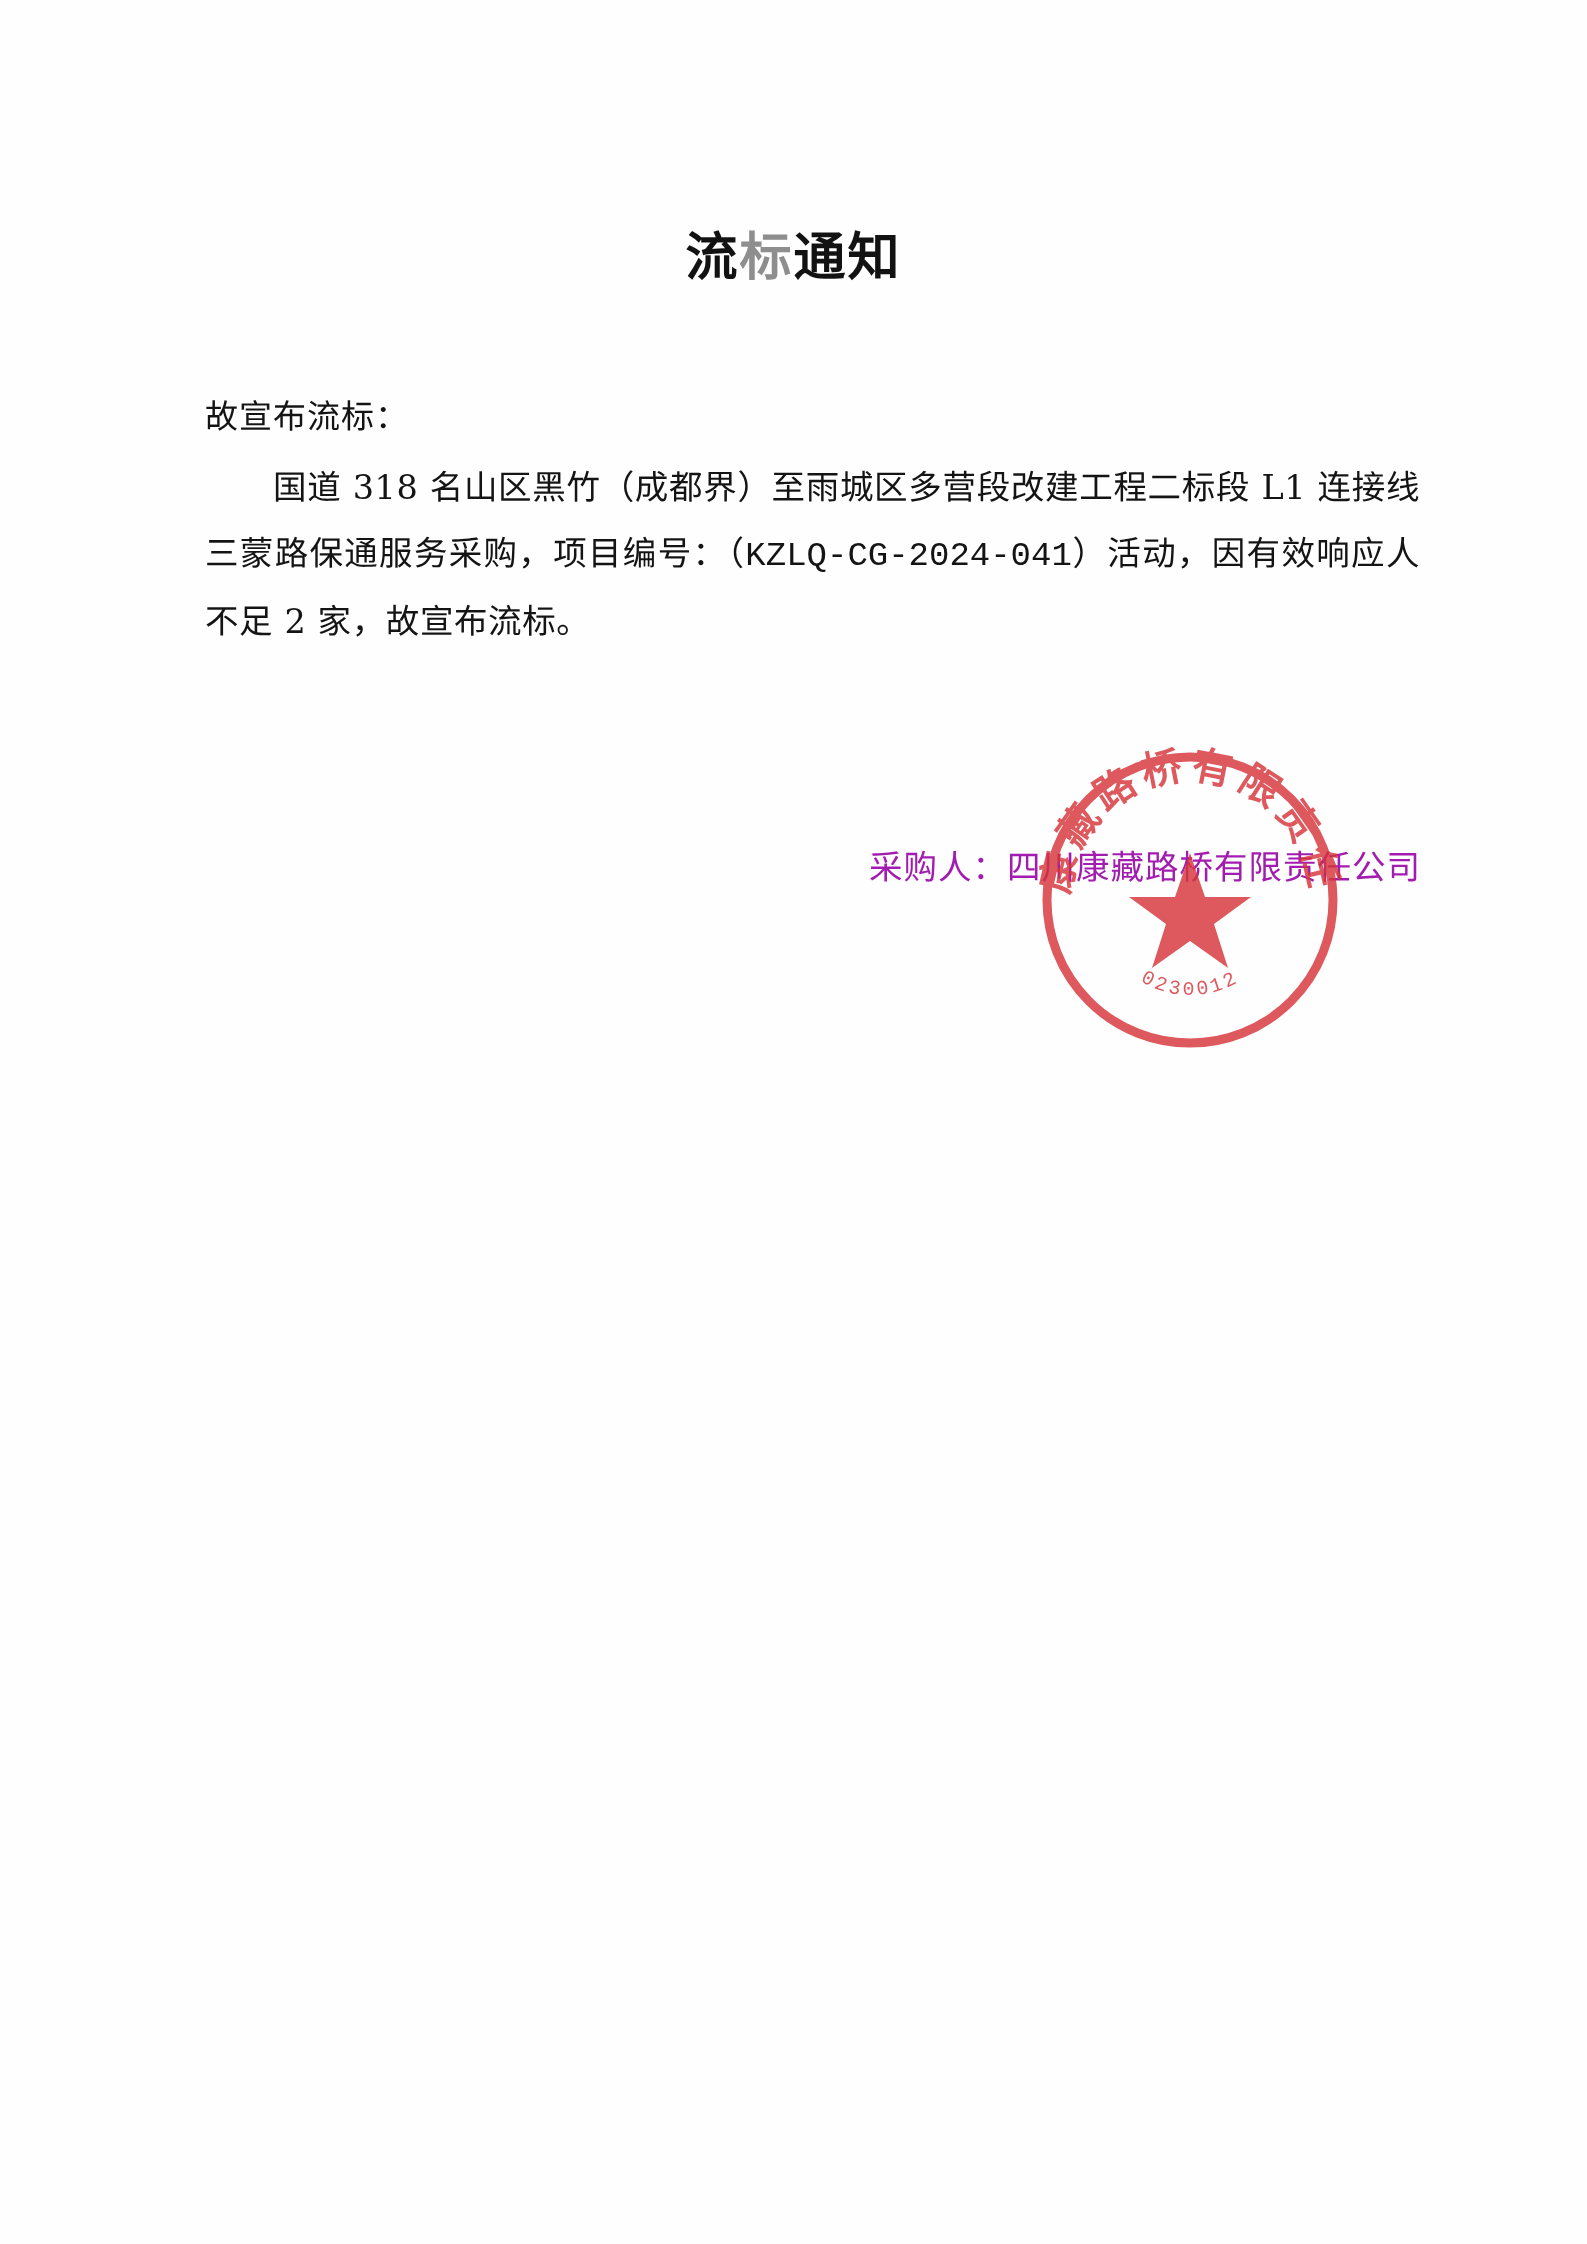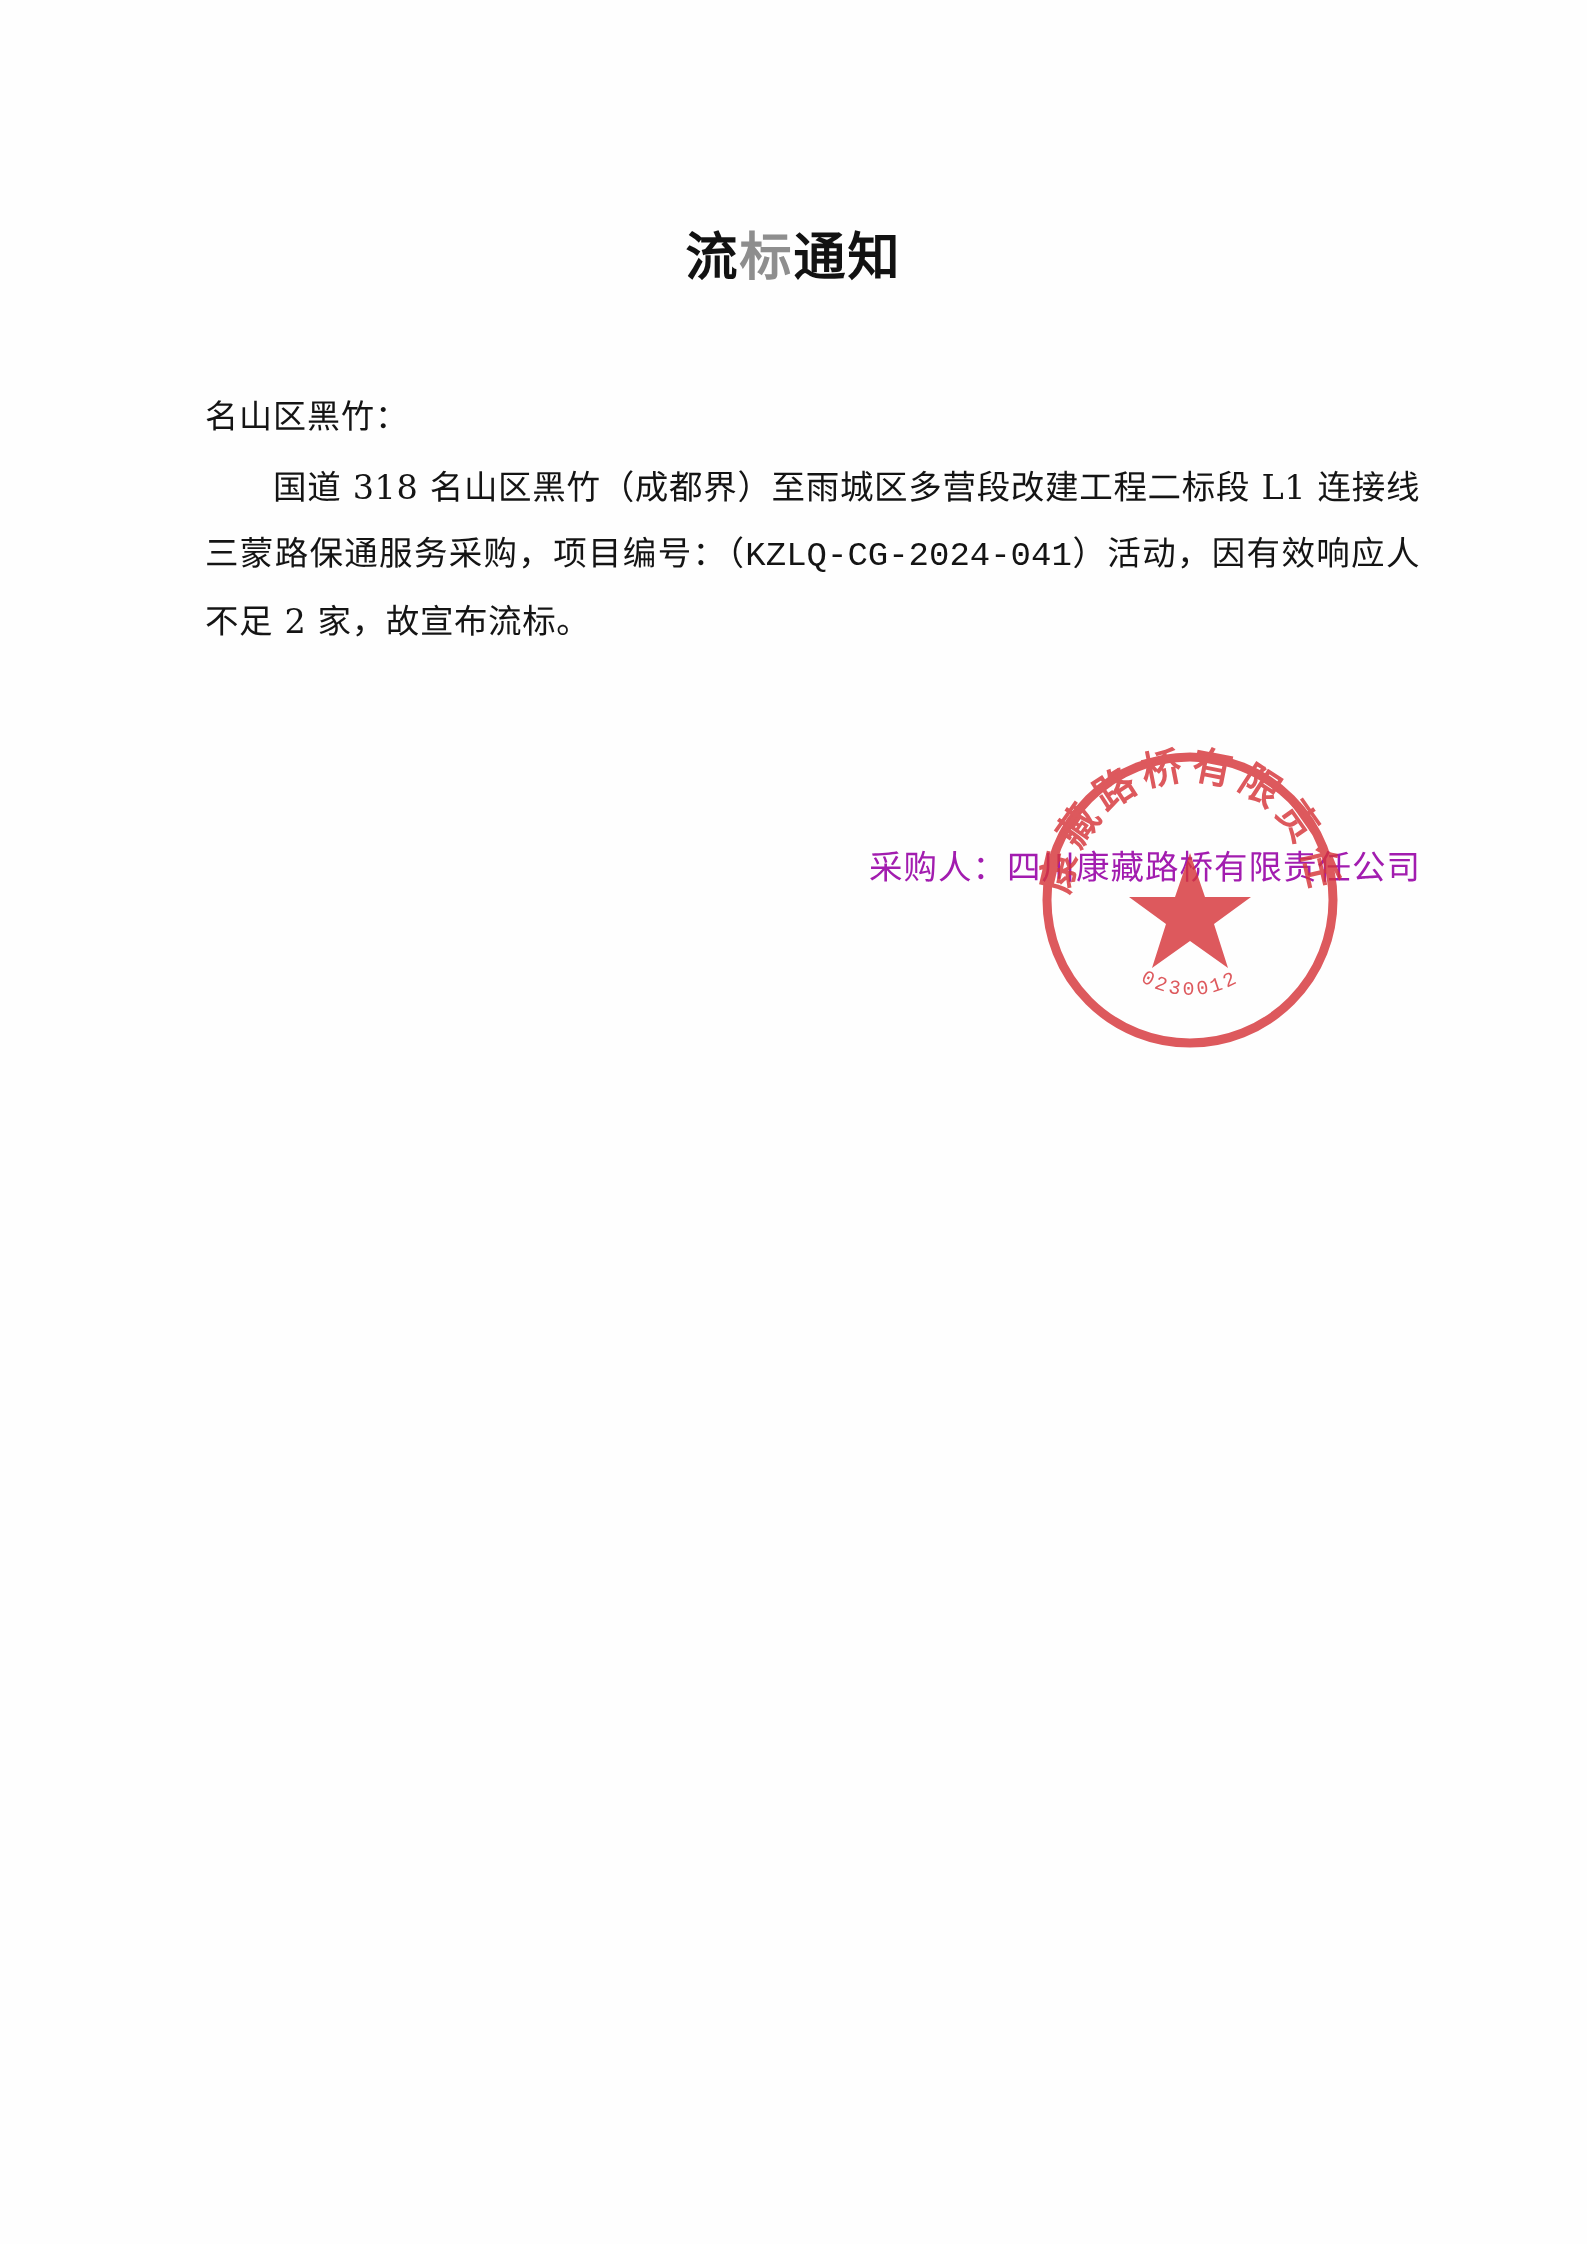--- a/index.html
+++ b/index.html
@@ -107,21 +107,21 @@
 </head>
 <body>
 
 <div class="page">
 
   <div class="doc-title">
     <span>流</span><span class="faded">标</span><span>通知</span>
   </div>
 
   <div class="body-block">
-    <p class="salutation">名山区黑竹：</p>
+    <p class="salutation">故宣布流标：</p>
     <p class="para"><span>国道 318 名山区黑竹（成都界）至雨城区多营段改建工程二标段 L1 连接线三蒙路保通服务采购，项目编号：（</span><span class="code">KZLQ-CG-2024-041</span><span>）活动，因有效响应人不足 2 家，故宣布流标。</span></p>
   </div>
 
   <div class="sign-block">
     <span class="sign-line"><span>采购人：</span><span>四川康藏路桥有限责任公司</span></span>
   </div>
 
   <div class="seal">
     <svg width="310" height="310" viewBox="0 0 310 310" xmlns="http://www.w3.org/2000/svg">
       <defs>

